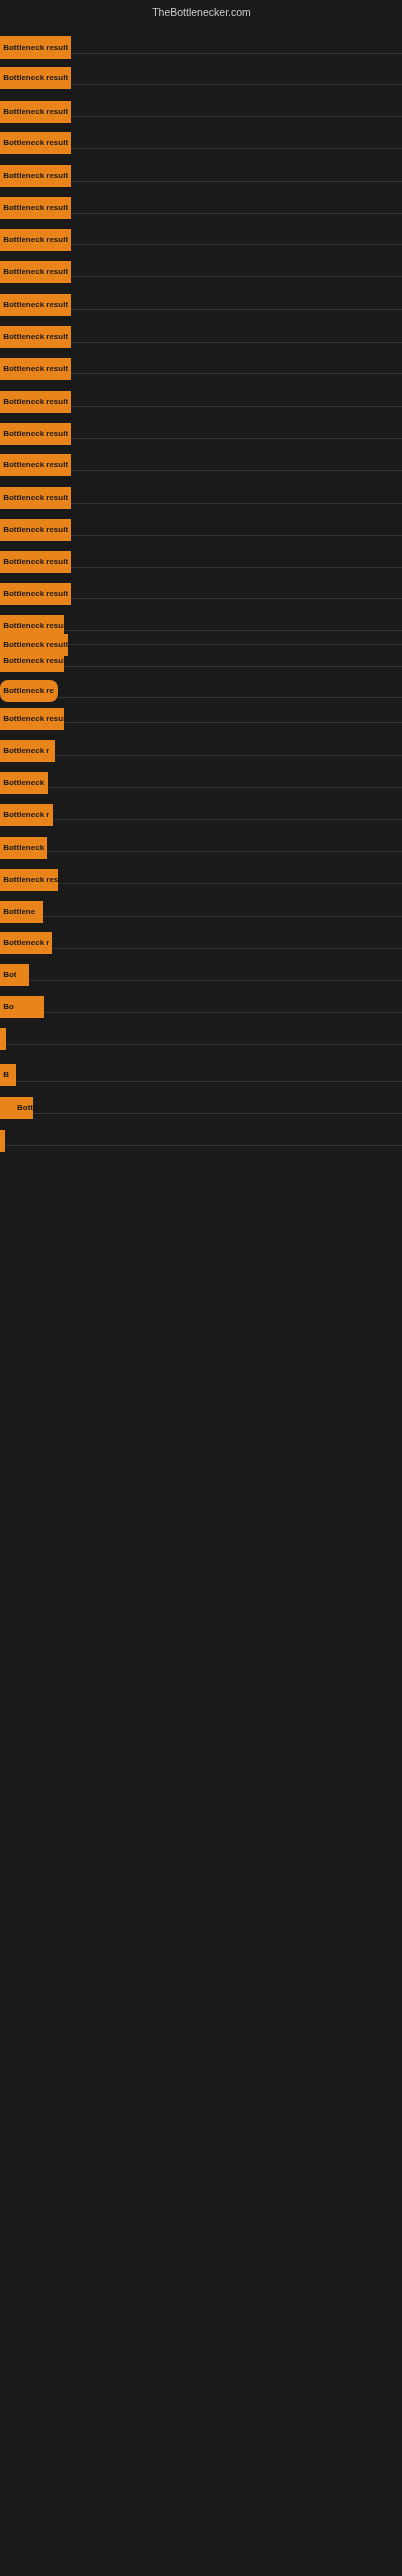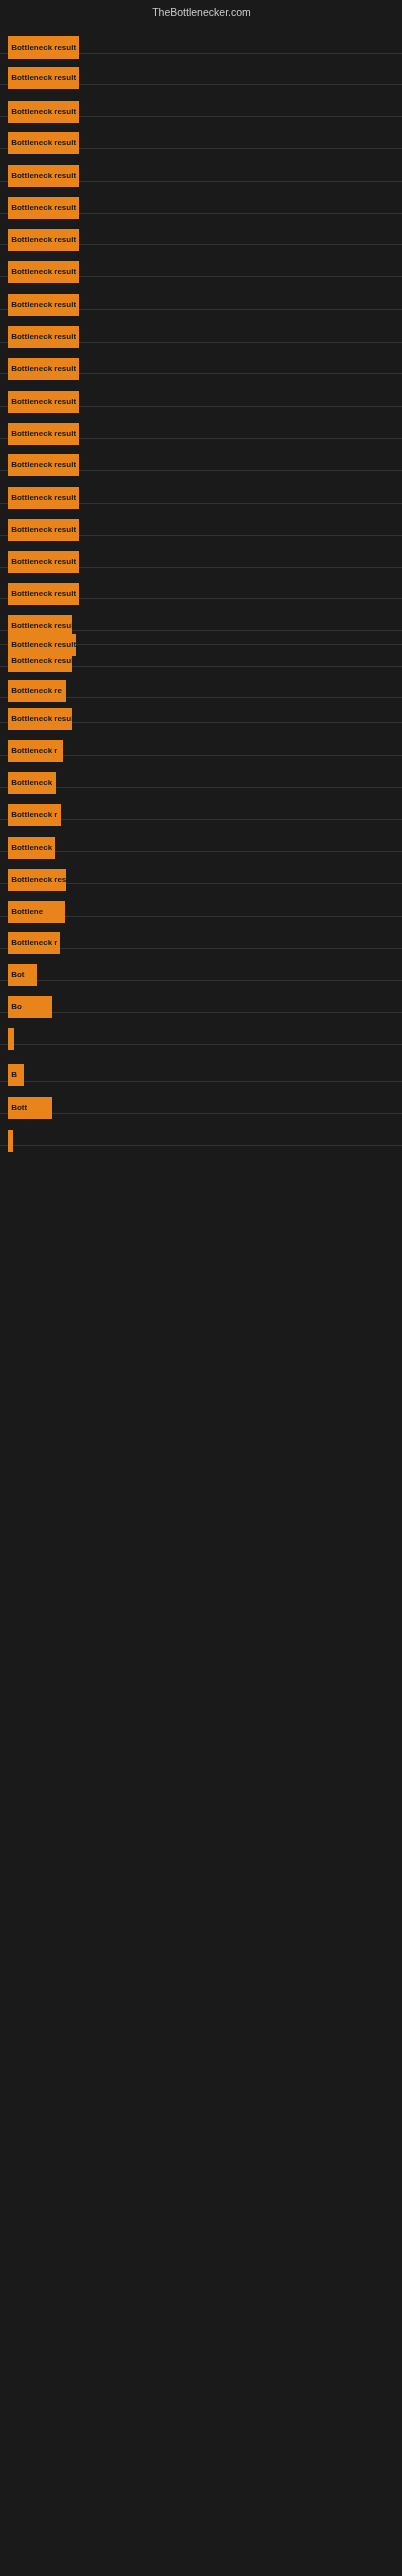--- a/index.html
+++ b/index.html
@@ -26,21 +26,21 @@
 
     .chart-area {
       position: relative;
       width: 403px;
       height: 2536px;
       overflow: hidden;
     }
 
     .bar-item {
       position: absolute;
-      left: 8px;
+      left: 0;
       height: 22.5px;
       background-color: #e8841a;
       display: flex;
       align-items: center;
       padding-left: 3.2px;
     }
 
     .bar-label {
       color: #1a1a1a;
       font-size: 8px;
@@ -157,59 +157,59 @@
     </div>
     <div class="bar-item" style="top: 593px; width: 64px;">
       <span class="bar-label">Bottleneck result</span>
     </div>
     <div class="bar-item" style="top: 612px; width: 68px;">
       <span class="bar-label">Bottleneck result</span>
     </div>
     <div class="bar-item" style="top: 628px; width: 64px;">
       <span class="bar-label">Bottleneck result</span>
     </div>
-    <div class="bar-item" style="top: 658px; width: 58px;">
+    <div class="bar-item" style="top: 658px; width: 58px; border-radius: 8px;">
       <span class="bar-label">Bottleneck re</span>
     </div>
     <div class="bar-item" style="top: 686px; width: 64px;">
       <span class="bar-label">Bottleneck result</span>
     </div>
     <div class="bar-item" style="top: 718px; width: 55px;">
       <span class="bar-label">Bottleneck r</span>
     </div>
     <div class="bar-item" style="top: 750px; width: 48px;">
       <span class="bar-label">Bottleneck</span>
     </div>
     <div class="bar-item" style="top: 782px; width: 53px;">
       <span class="bar-label">Bottleneck r</span>
     </div>
     <div class="bar-item" style="top: 815px; width: 47px;">
       <span class="bar-label">Bottleneck</span>
     </div>
     <div class="bar-item" style="top: 847px; width: 58px;">
       <span class="bar-label">Bottleneck res</span>
     </div>
-    <div class="bar-item" style="top: 879px; width: 57px;">
+    <div class="bar-item" style="top: 879px; width: 43px;">
       <span class="bar-label">Bottlene</span>
     </div>
     <div class="bar-item" style="top: 910px; width: 52px;">
       <span class="bar-label">Bottleneck r</span>
     </div>
     <div class="bar-item" style="top: 942px; width: 29px;">
       <span class="bar-label">Bot</span>
     </div>
     <div class="bar-item" style="top: 974px; width: 44px;">
       <span class="bar-label">Bo</span>
     </div>
     <div class="bar-item" style="top: 1006px; width: 6.4px;">
       <span class="bar-label"></span>
     </div>
     <div class="bar-item" style="top: 1042px; width: 16px;">
       <span class="bar-label">B</span>
     </div>
-    <div class="bar-item" style="top: 1075px; width: 44px;">
+    <div class="bar-item" style="top: 1075px; width: 33px; justify-content: flex-end;">
       <span class="bar-label">Bott</span>
     </div>
     <div class="bar-item" style="top: 1108px; width: 4.8px;">
       <span class="bar-label"></span>
     </div>
   </div>
 
 
 </body></html>

